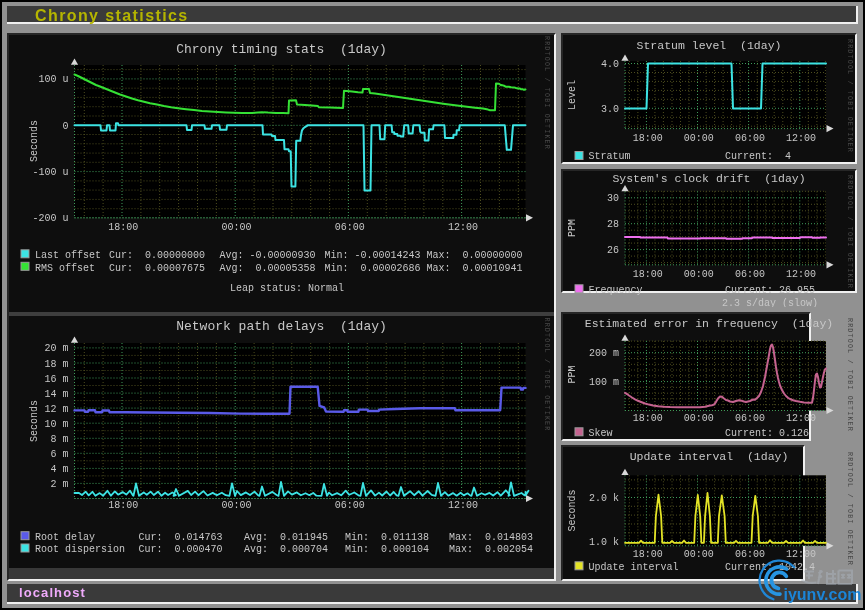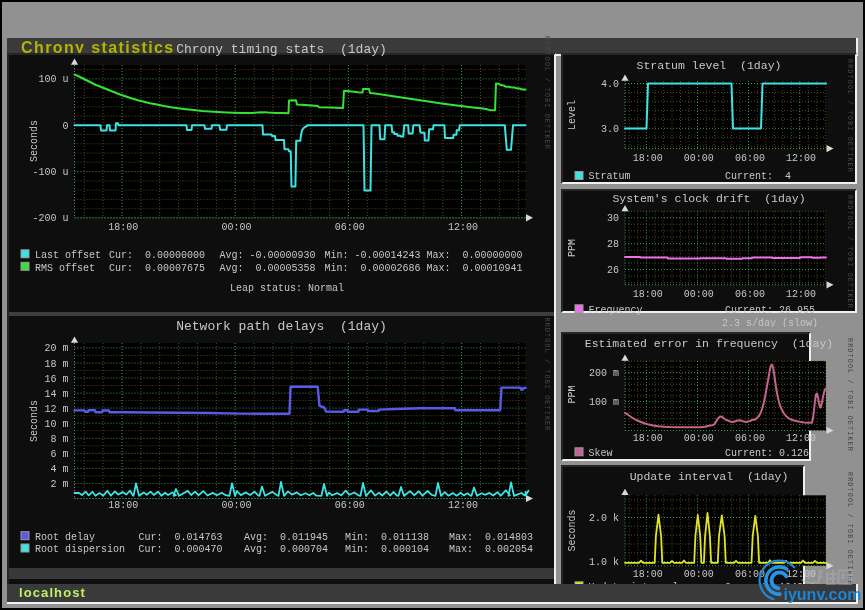--- a/index.html
+++ b/index.html
@@ -1,26 +1,26 @@
 <!DOCTYPE html>
 <html><head><meta charset="utf-8"><style>
 * { margin:0; padding:0; box-sizing:border-box; }
 html,body { width:865px; height:610px; overflow:hidden; background:#919191;
   font-family:"Liberation Sans", sans-serif; position:relative; }
 .blk { position:absolute; background:#000; }
 .panel { position:absolute; background:#0e0e0e;
-  border:2px solid; border-color:#262626 #f0f0f0 #f0f0f0 #262626;margin-top:20px; }
+  border:2px solid; border-color:#262626 #f0f0f0 #f0f0f0 #262626; }
 .gsvg { position:absolute; left:0; top:0; }
 svg, #titlebar, #statusbar { transform: translateZ(0); }
 #titlebar { position:absolute; left:7px; top:6px; width:851px; height:18px;
   background:#3a3a3a; border-right:2px solid #f0f0f0; border-bottom:2px solid #f0f0f0;
-  color:#b5b500; font-weight:bold; font-size:16px; line-height:20px; padding-left:14px; letter-spacing:1.4px;margin-top:32px; }
+  color:#b5b500; font-weight:bold; font-size:16px; line-height:20px; padding-left:28px; letter-spacing:1.4px; }
 #statusbar { position:absolute; left:7px; top:584px; width:851px; height:20px;
   background:#3a3a3a; border-right:2px solid #f0f0f0; border-bottom:2px solid #f0f0f0;
-  color:#bef264; font-weight:bold; font-size:13px; letter-spacing:1.1px; line-height:17px; padding-left:12px; }
+  color:#f0abfc; font-weight:bold; font-size:13px; letter-spacing:1.1px; line-height:17px; padding-left:12px; }
 #leftpanel { left:7px; top:33px; width:549px; height:548px; }
 #divider { position:absolute; left:9px; top:312px; width:545px; height:4px; background:#3e3e3e; }
 #bfill { position:absolute; left:9px; top:568px; width:545px; height:11px; background:#383838; }
 </style></head>
 <body>
 <div class="blk" style="left:0;top:0;width:865px;height:2px"></div>
 <div class="blk" style="left:0;top:0;width:2px;height:610px"></div>
 <div class="blk" style="left:863px;top:0;width:2px;height:610px"></div>
 <div class="blk" style="left:0;top:608px;width:865px;height:2px"></div>
 <div id="titlebar">Chrony statistics</div>

